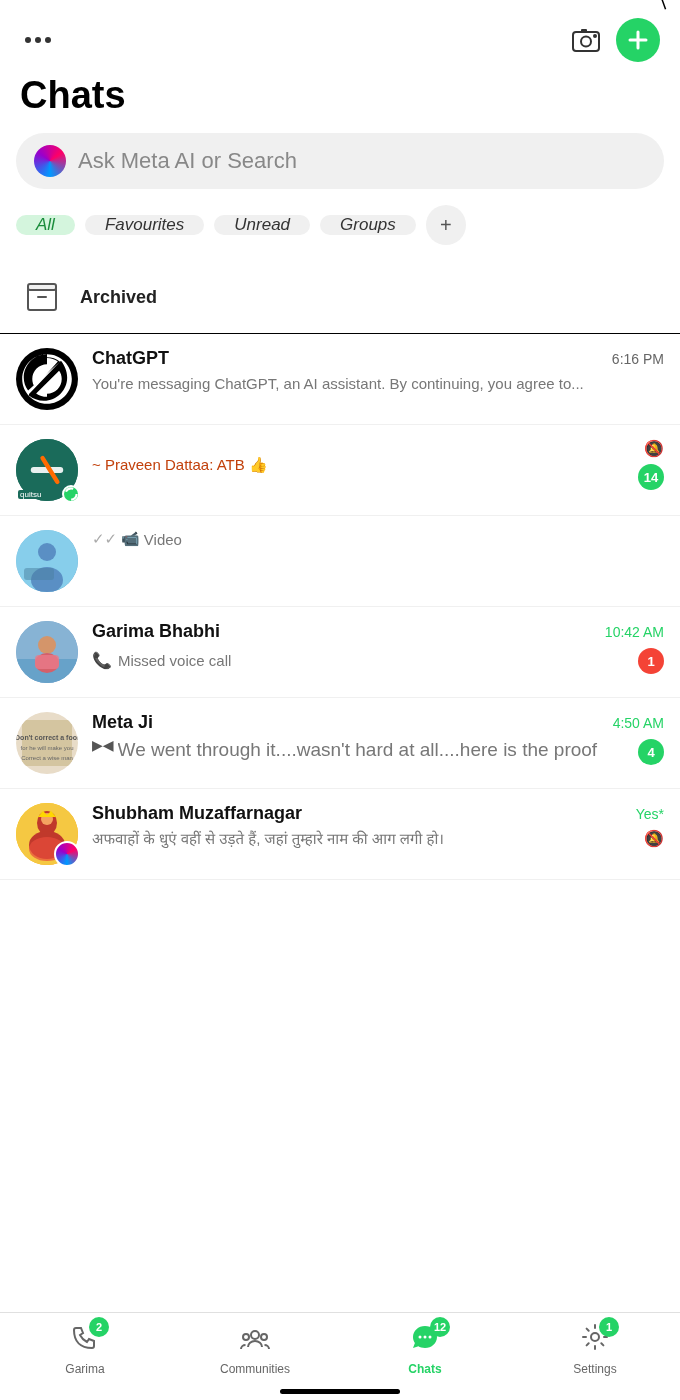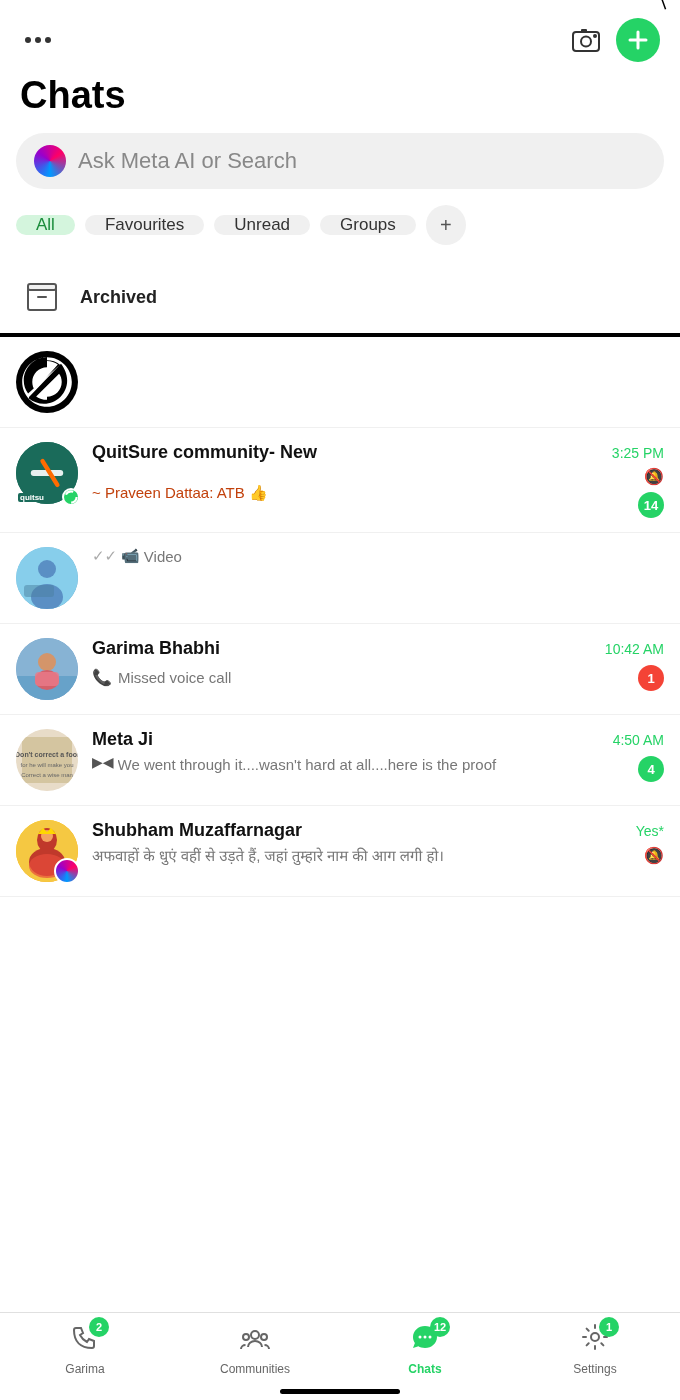--- a/index.html
+++ b/index.html
@@ -89,20 +89,21 @@
     }
     .filter-tab {
       padding: 0 20px;
       border-radius: 24px;
       font-size: 17px;
       font-weight: 500;
       cursor: pointer;
       border: none;
       background: #f0f0f0;
       color: #333;
+      font-style: italic;
     }
     .filter-tab.active {
       background: #d4f5dd;
       color: #1a8c3b;
     }
     .filter-tab-add {
       width: 40px;
       height: 40px;
       border-radius: 50%;
       background: #f0f0f0;
@@ -115,21 +116,21 @@
       border: none;
     }
 
     
     .archived-row {
       display: flex;
       align-items: center;
       gap: 16px;
       padding: 14px 20px;
       cursor: pointer;
-      border-bottom: 4px solid #000000;
+      border-bottom: 1px solid #000000;
     }
     .archive-icon-box {
       width: 44px;
       height: 44px;
       display: flex;
       align-items: center;
       justify-content: center;
       color: #555;
     }
     .archived-label {
@@ -401,43 +402,46 @@
 
   <ul class="chat-list">
 
     <li class="chat-item">
       <div class="avatar chatgpt-avatar">
         <svg width="40" height="40" viewBox="0 0 40 40" fill="white">
           <path d="M20 4C11.2 4 4 11.2 4 20s7.2 16 16 16 16-7.2 16-16S28.8 4 20 4zm0 2c3.1 0 6 1 8.4 2.8L7.8 27.4C6 25 5 22.1 5 19c0-8.3 6.7-15 15-15zM8.4 29.7l20.6-21.5C31 10.6 33 14.6 33 19c0 8.3-6.7 15-15 15-3.7 0-7.1-1.3-9.7-3.4z"></path>
           <path d="M20 10.5c-5.2 0-9.5 4.3-9.5 9.5 0 2 .6 3.8 1.7 5.3L27 8.7c-2-1.4-4.4-2.2-7-2.2zm0 19c5.2 0 9.5-4.3 9.5-9.5 0-2-.6-3.8-1.7-5.3L13 29.3c2 1.4 4.4 2.2 7 2.2z"></path>
         </svg>
       </div>
+      <div class="chat-content">
+        <div class="chat-header">
+          <span class="chat-name">ChatGPT</span>
+          <span class="chat-time">6:16 PM</span>
+        </div>
+        <div class="chat-preview-wrap">You're messaging ChatGPT, an AI assistant. By continuing, you agree to...</div>
+      </div>
     </li>
 
     <li class="chat-item">
       <div class="avatar quitsure-avatar" style="background:#1a6b5a; position:relative;">
         <svg width="42" height="42" viewBox="0 0 42 42">
           <circle cx="21" cy="21" r="21" fill="#1a6b5a"></circle>
 
           <rect x="10" y="19" width="22" height="4" rx="2" fill="#fff" opacity="0.9"></rect>
           <line x1="18" y1="13" x2="28" y2="29" stroke="#ff6b00" stroke-width="3" stroke-linecap="round"></line>
         </svg>
-        <span style="position:absolute;bottom:2px;left:2px;font-size:8px;color:#fff;font-weight:700;background:#1a6b5a;padding:0 2px;border-radius:2px;">quitsu</span>
+        <span style="position:absolute;bottom:2px;left:2px;font-size:8px;color:#fff;font-weight:400;background:#1a6b5a;padding:0 2px;border-radius:2px;">quitsu</span>
 
         <div style="position:absolute;bottom:-2px;right:-2px;width:18px;height:18px;border-radius:50%;border:2px solid #fff;background:#25D366;display:flex;align-items:center;justify-content:center;">
           <svg width="10" height="10" viewBox="0 0 10 10">
               <circle cx="5" cy="5" r="4" fill="none" stroke="#fff" stroke-width="1.5" stroke-dasharray="6 8"></circle>
             </svg>
         </div>
       </div>
       <div class="chat-content">
-        <div class="chat-header">
-          <span class="chat-name">QuitSure community- New</span>
-          <span class="chat-time green">3:25 PM</span>
-        </div>
         <div style="display:flex;align-items:center;justify-content:space-between;">
           <span class="chat-preview">~ Praveen Dattaa: ATB 👍</span>
           <div class="chat-meta">
             <span class="mute-icon">🔕</span>
             <div class="badge">14</div>
           </div>
         </div>
       </div>
     </li>
 
@@ -500,21 +504,21 @@
         </svg>
       </div>
       <div class="chat-content">
         <div class="chat-header">
           <span class="chat-name">Meta Ji</span>
           <span class="chat-time green">4:50 AM</span>
         </div>
         <div style="display:flex;align-items:flex-start;justify-content:space-between;">
           <div style="display:flex;align-items:flex-start;flex:1;min-width:0;">
             <span style="color:#555;font-size:14px;margin-right:4px;flex-shrink:0;">▶◀</span>
-            <span class="chat-preview-wrap" style="color:#777;font-size:15px;flex:1;">We went through it....wasn't hard at all....here is the proof</span>
+            <span class="chat-preview-wrap" style="color:#777;font-size:19px;flex:1;">We went through it....wasn't hard at all....here is the proof</span>
           </div>
           <div class="badge" style="margin-left:8px;flex-shrink:0;">4</div>
         </div>
       </div>
     </li>
 
     <li class="chat-item">
       <div class="avatar avatar-shubham" style="background:linear-gradient(135deg,#ffd700,#ff8c00);position:relative;overflow:visible;">
         <svg width="62" height="62" viewBox="0 0 62 62">
           <circle cx="31" cy="31" r="31" fill="#f5c842"></circle>

